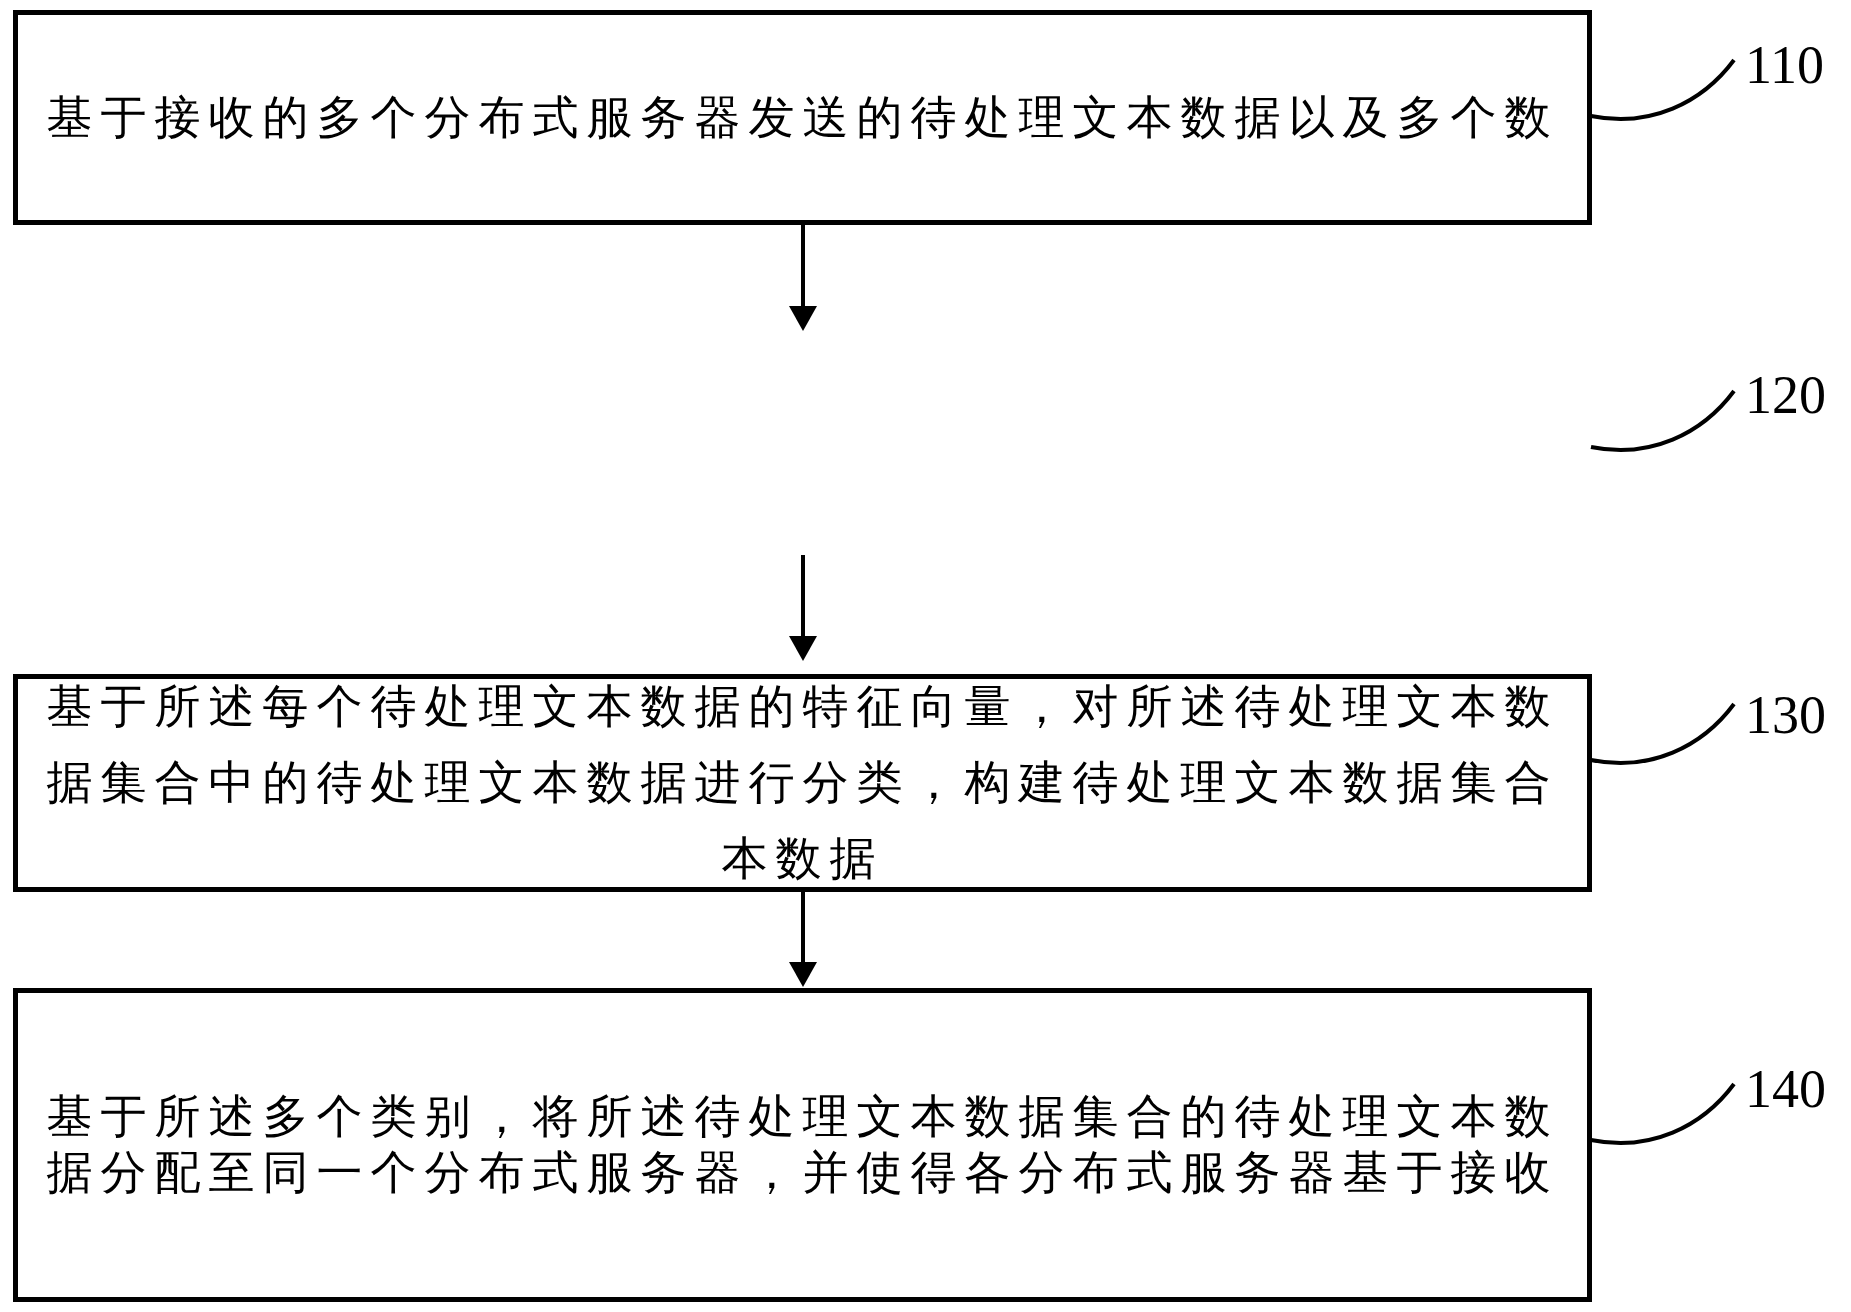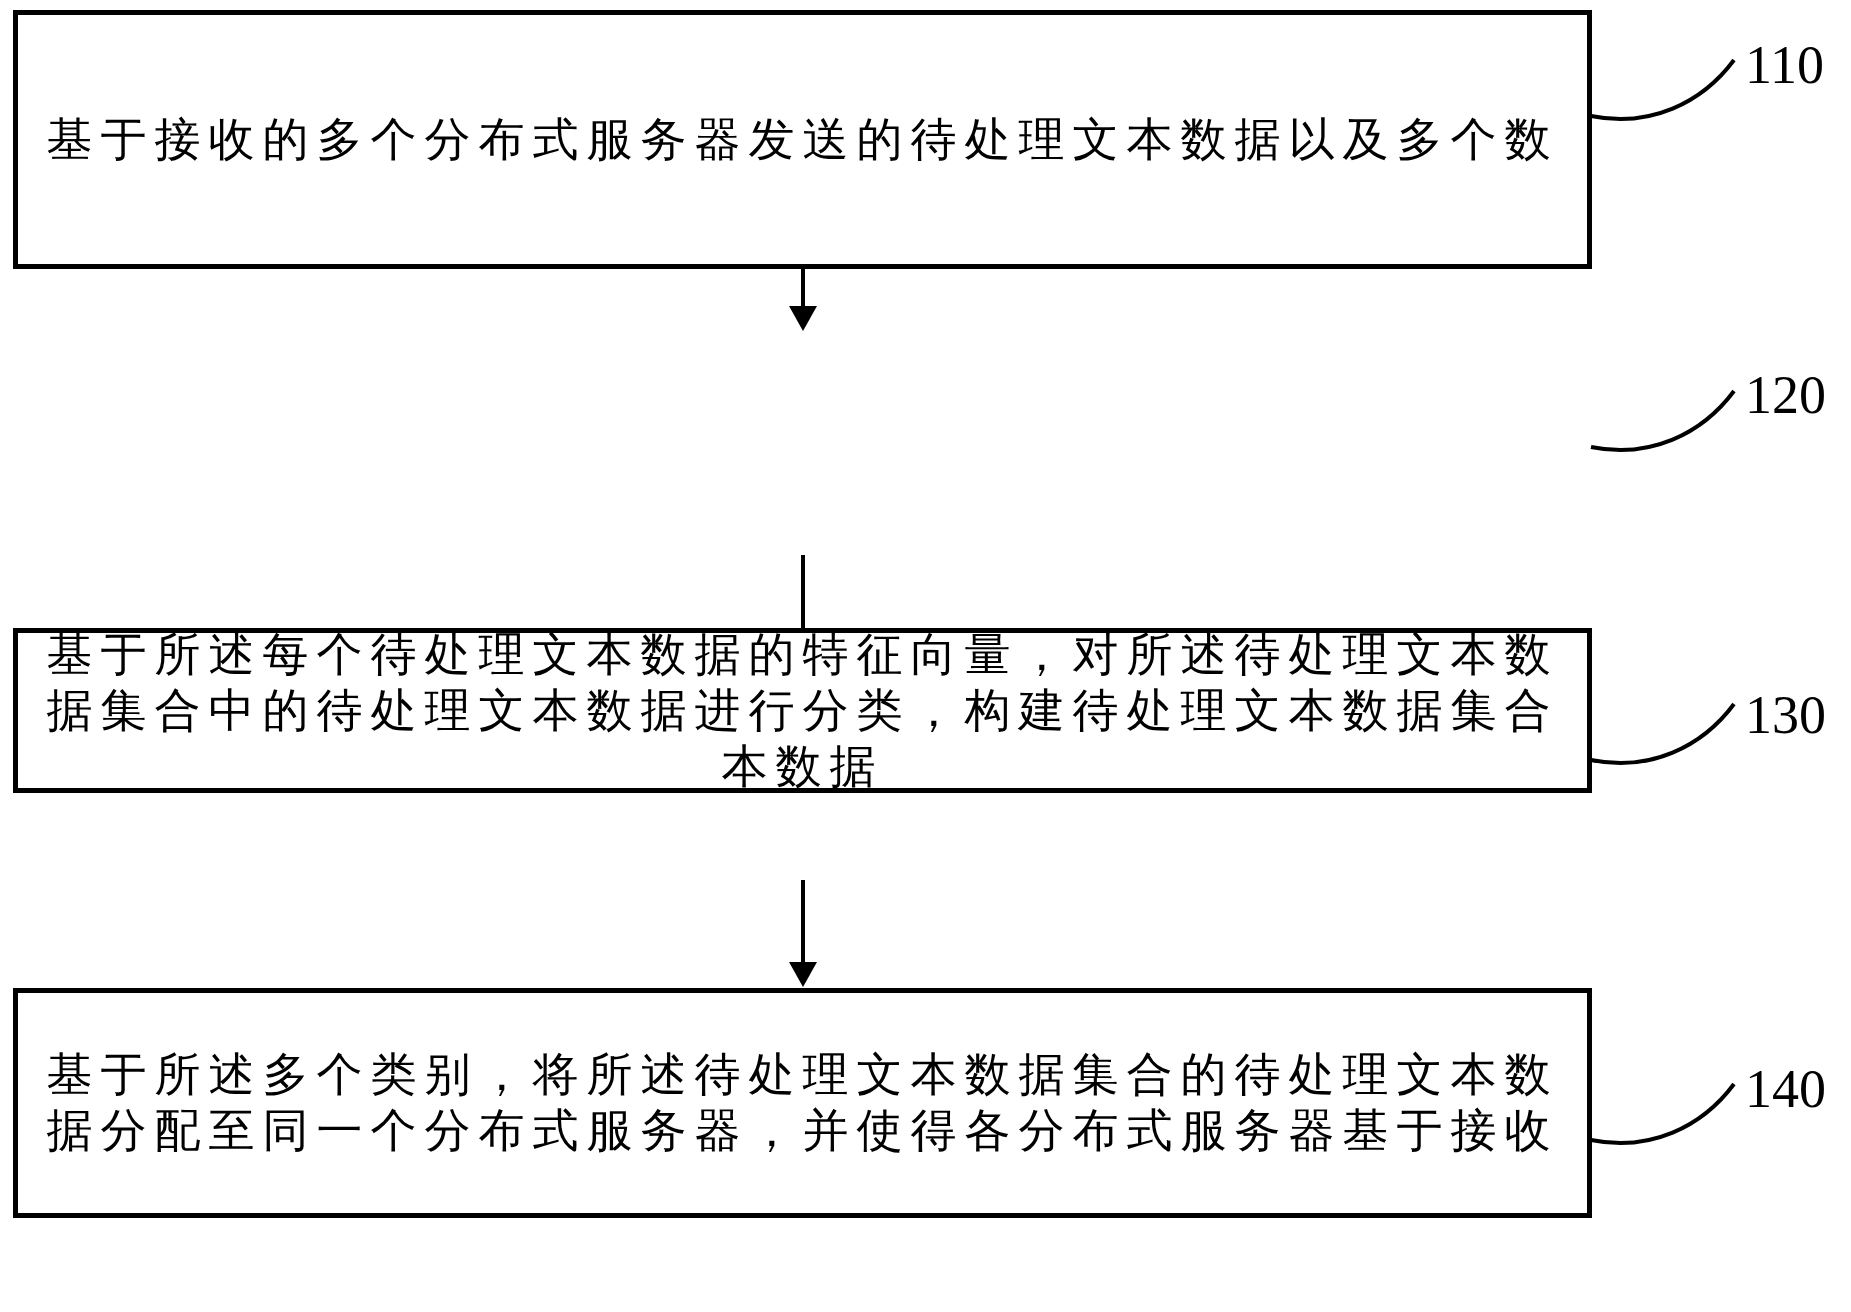--- a/index.html
+++ b/index.html
@@ -29,24 +29,24 @@
     left: 13px;
     width: 1579px;
     border: 5px solid #000000;
     box-sizing: border-box;
     background: #ffffff;
     display: flex;
     flex-direction: column;
     justify-content: center;
     align-items: center;
   }
-  .box-1 { top: 10px;  height: 259px; }
+  .box-1 { top: 10px;  height: 215px; }
   .box-2 { top: 332px; height: 223px; }
-  .box-3 { top: 628px; height: 165px; }
-  .box-4 { top: 988px; height: 230px; }
+  .box-3 { top: 674px; height: 218px; justify-content: space-between; }
+  .box-4 { top: 988px; height: 314px; }
   .step-line {
     font-size: 46px;
     line-height: 56px;
     letter-spacing: 8px;
     text-align: center;
     white-space: nowrap;
   }
   .ref-label {
     position: absolute;
     left: 1745px;

